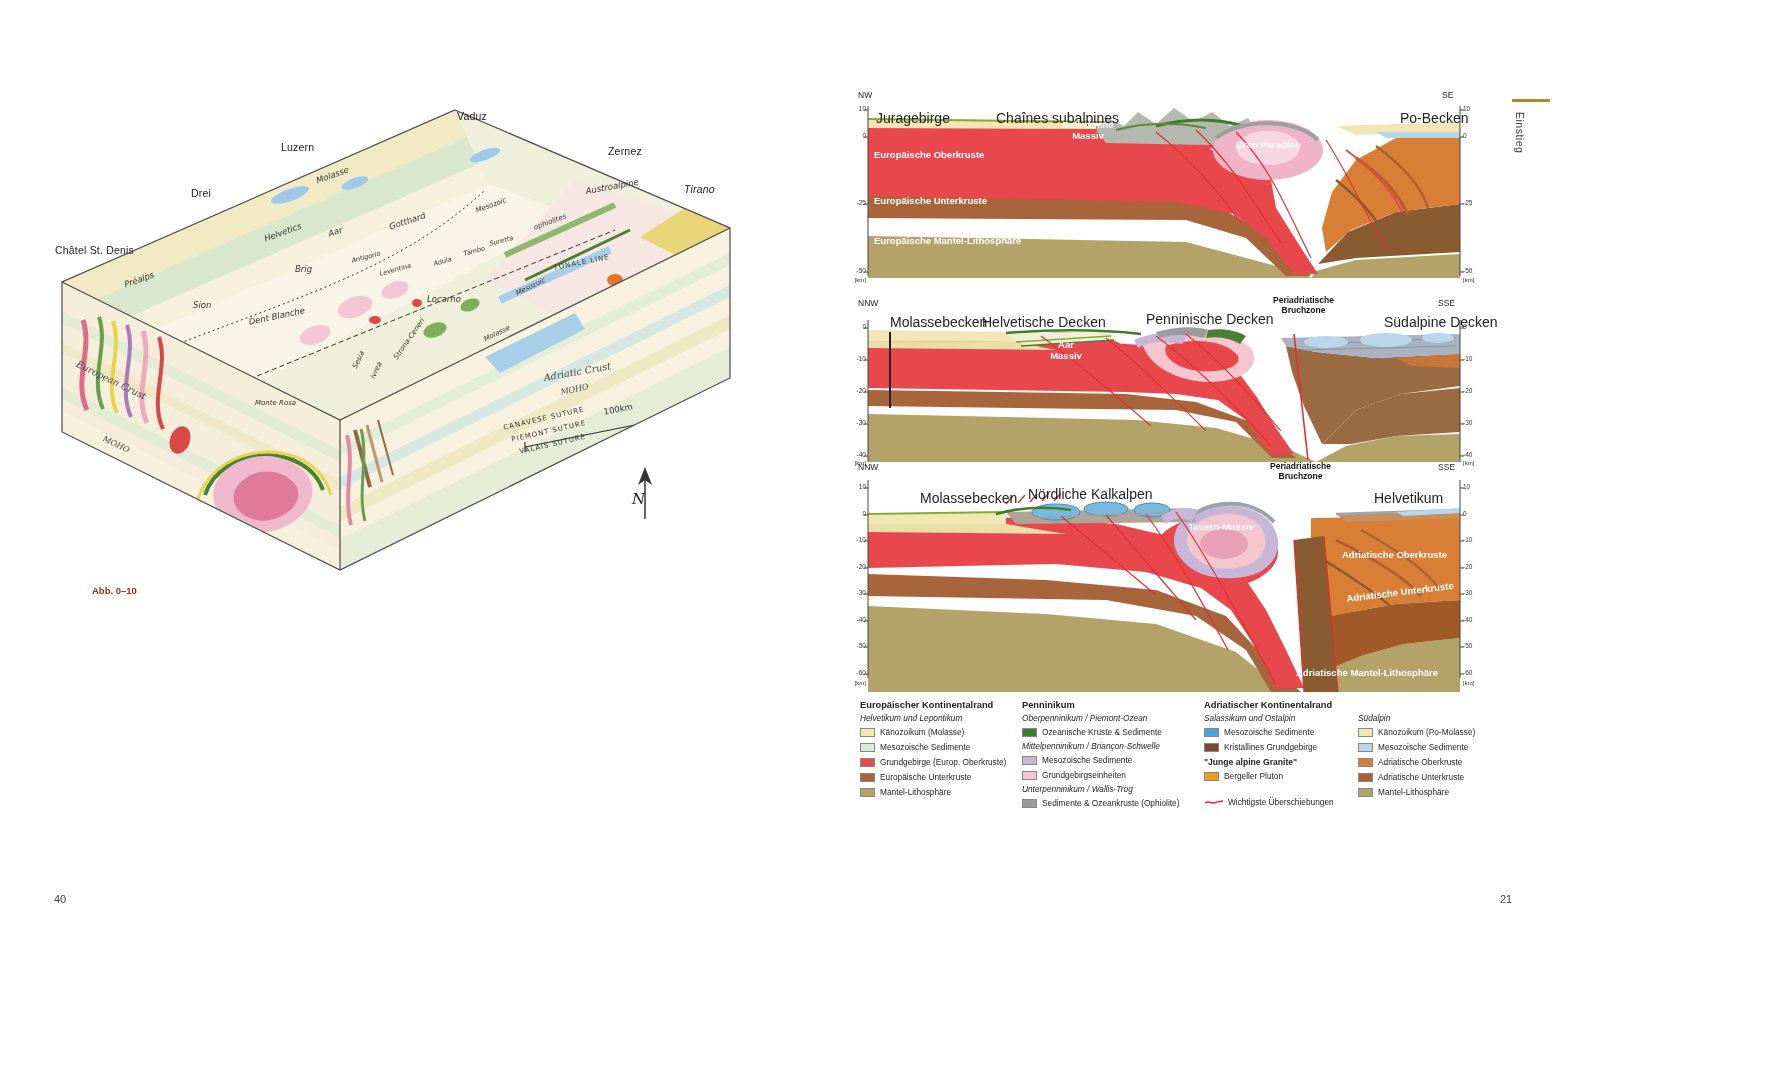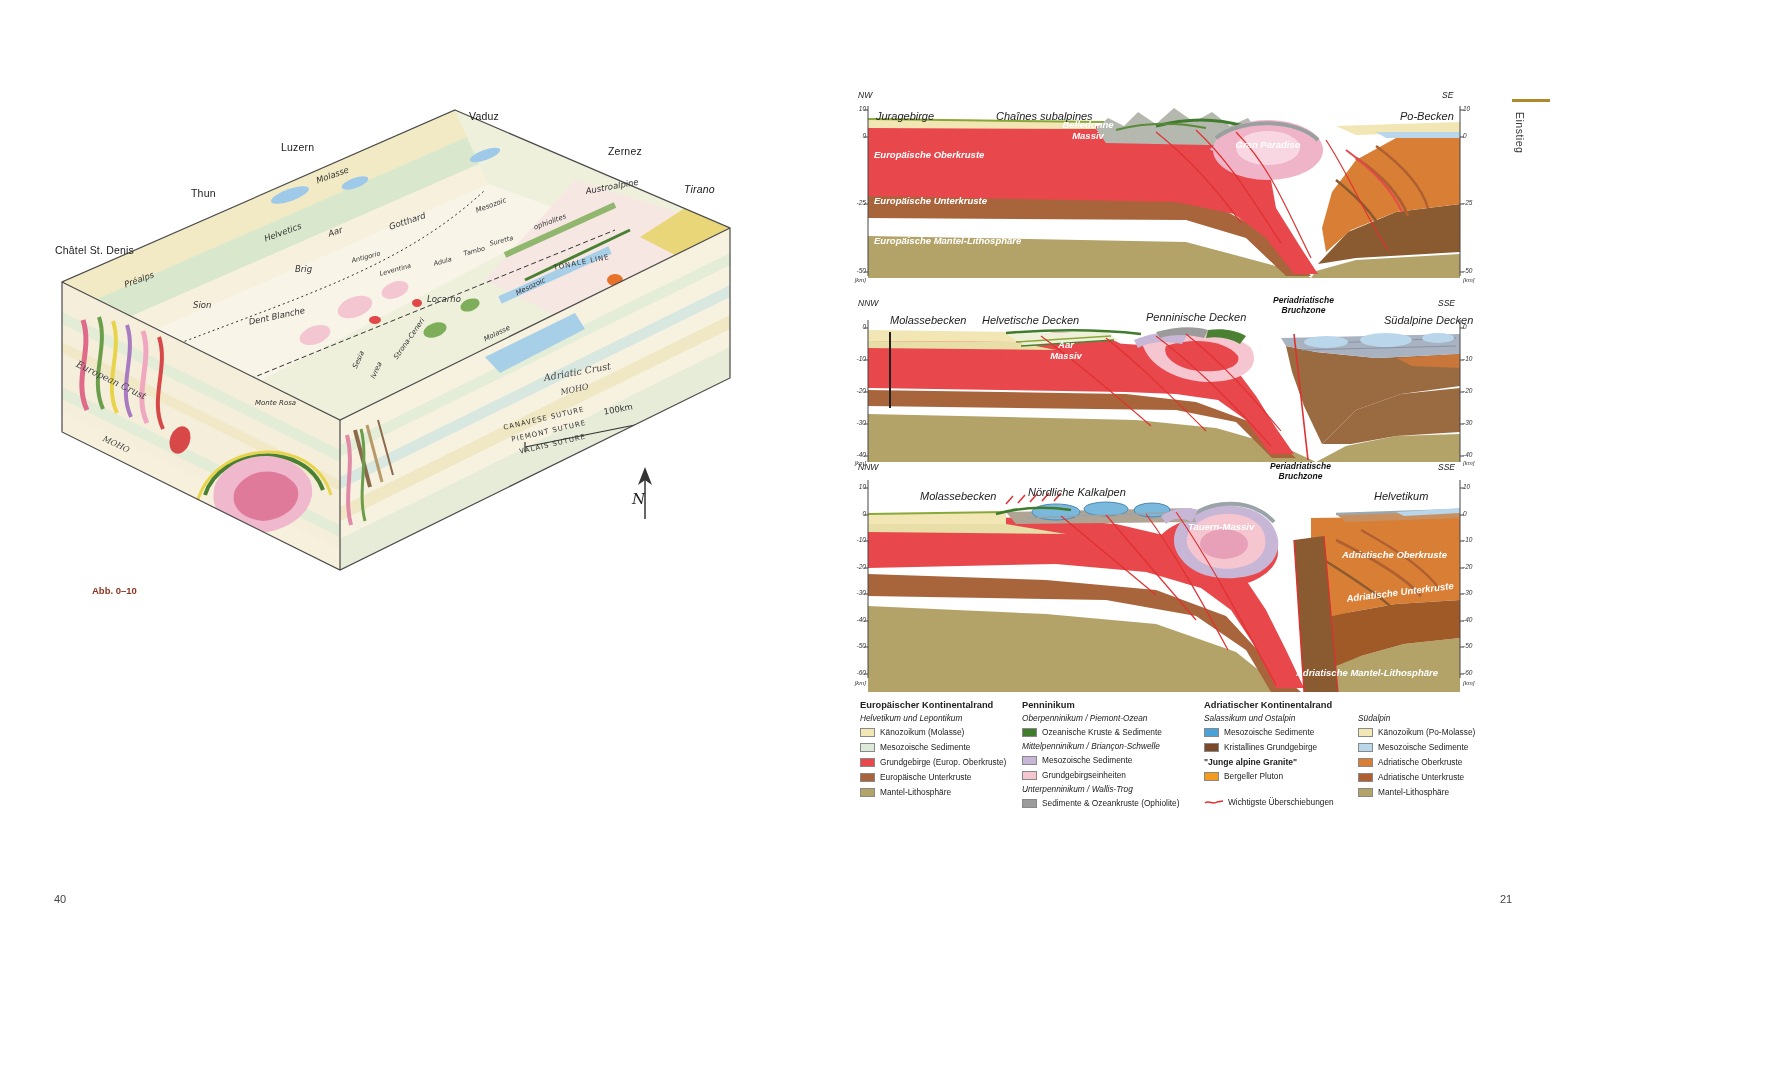--- a/index.html
+++ b/index.html
@@ -11,22 +11,22 @@
   .map{font-size:8.5px;font-style:italic;color:#333;font-family:"DejaVu Sans",sans-serif;}
   .map7{font-size:7px;}
   .map65{font-size:6.5px;}
   .sut{font-size:7px;letter-spacing:1px;color:#333;font-style:normal;font-family:"DejaVu Sans",sans-serif;}
   .crust{font-size:9.5px;font-style:italic;color:#444;font-family:"DejaVu Serif",serif;}
   .north{font-size:15px;font-style:italic;font-family:"DejaVu Serif",serif;color:#222;}
   .cap{position:absolute;}
   .cap .t{font-weight:700;font-size:9.5px;color:#8a3420;margin-bottom:4px;}
   .cap .b{font-size:9.3px;line-height:1.5;color:#3a3a3a;}
   .pagenum{position:absolute;font-size:11px;color:#444;}
-  .profile{position:absolute;font-style:italic;}
-  .ptop{position:absolute;font-size:11px;color:#222;white-space:nowrap;text-align:right;}
+  .profile{position:absolute;}
+  .ptop{position:absolute;font-size:14px;color:#222;white-space:nowrap;text-align:right;}
   .pdir{position:absolute;font-size:8.5px;color:#222;}
   .pwhite{position:absolute;color:#fff;font-weight:700;font-size:9.5px;white-space:pre-line;line-height:1.15;}
   .pbold{position:absolute;font-weight:700;font-size:8.5px;color:#111;white-space:pre-line;text-align:center;line-height:1.15;}
   .ctr{text-align:center;}
   .tick{position:absolute;font-size:6.5px;color:#333;width:16px;}
   .tl{left:-6px;text-align:right;}
   .tr{left:607px;text-align:left;}
   .unit{font-size:6px;}
   .legend{position:absolute;left:858px;top:700px;width:620px;height:160px;}
   .lcol{position:absolute;top:0;}
@@ -126,23 +126,23 @@
         <path d="M7,187 L285,325 L675,133 M285,325 L285,475" fill="none" stroke="#4a4a4a" stroke-width="1.2"></path>
 
         <g transform="translate(590,372)">
           <line x1="0" y1="10" x2="0" y2="52" stroke="#333" stroke-width="1.5"></line>
           <polygon points="0,0 -7,18 0,13 7,18" fill="#333"></polygon>
         </g>
       </svg>
 
       
       <span class="lbl city" style="left:0px;top:150px;">Châtel St. Denis</span>
-      <span class="lbl city" style="left:136px;top:93px;">Thun</span>
+      <span class="lbl city" style="left:136px;top:93px;">Drei</span>
       <span class="lbl city" style="left:226px;top:47px;">Luzern</span>
-      <span class="lbl city" style="left:414px;top:16px;">Vaduz</span>
+      <span class="lbl city" style="left:402px;top:16px;">Vaduz</span>
       <span class="lbl city" style="left:553px;top:51px;">Zernez</span>
       <span class="lbl city" style="left:629px;top:89px;font-style:italic;">Tirano</span>
 
       
       <span class="lbl map" style="left:260px;top:82px;transform:rotate(-20deg);">Molasse</span>
       <span class="lbl map" style="left:208px;top:140px;transform:rotate(-20deg);">Helvetics</span>
       <span class="lbl map" style="left:530px;top:92px;transform:rotate(-10deg);">Austroalpine</span>
       <span class="lbl map" style="left:272px;top:135px;transform:rotate(-18deg);">Aar</span>
       <span class="lbl map" style="left:333px;top:128px;transform:rotate(-18deg);">Gotthard</span>
       <span class="lbl map" style="left:68px;top:186px;transform:rotate(-20deg);">Préalps</span>

